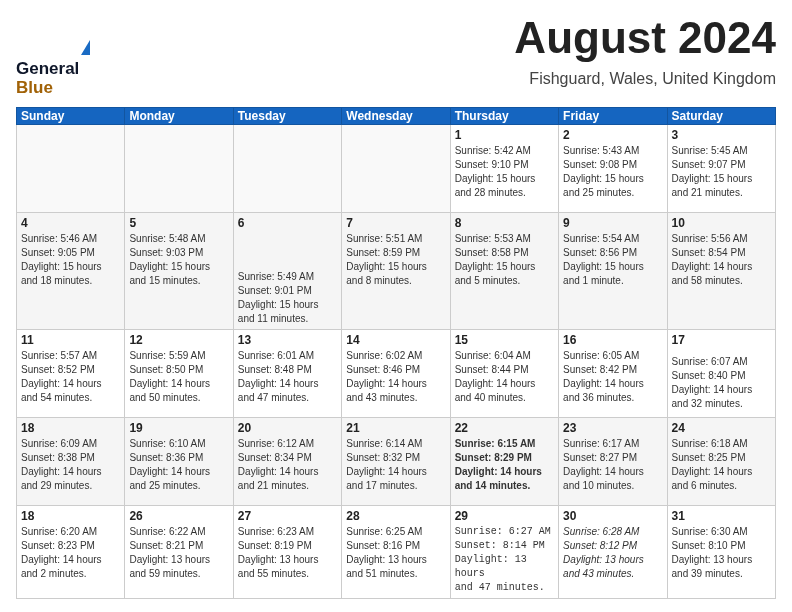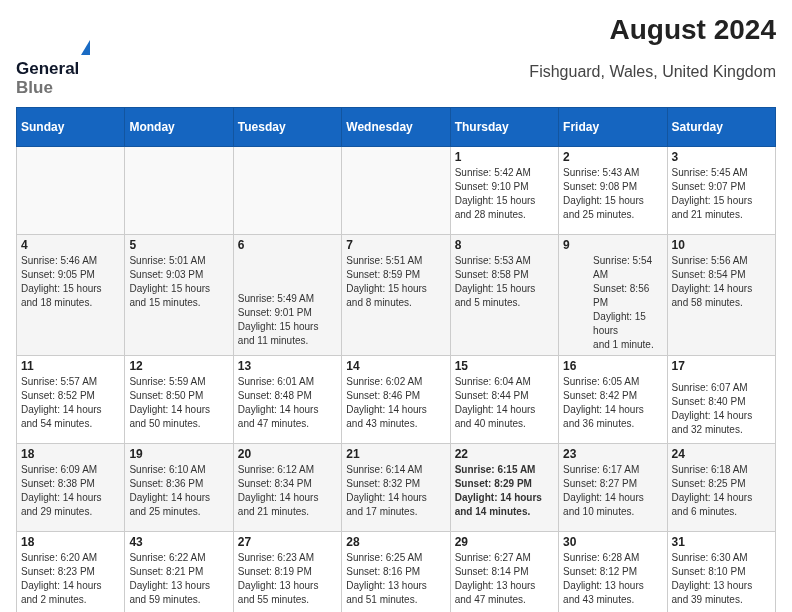--- a/index.html
+++ b/index.html
@@ -25,43 +25,43 @@
     }
     .logo {
       display: flex;
       flex-direction: column;
       line-height: 1.1;
     }
     .title-block {
       text-align: right;
     }
     .title-month {
-      font-size: 28px;
+      font-size: 44px;
       font-weight: bold;
       color: #222;
       line-height: 1;
     }
     .title-location {
       font-size: 16px;
       color: #444;
-      margin-top: 19px;
+      margin-top: 10px;
     }
     .calendar {
       flex: 1;
       border: 1px solid #ccc;
       border-collapse: collapse;
       width: 100%;
       table-layout: fixed;
     }
     .calendar thead tr th {
       background-color: #1565c0;
       color: #fff;
       font-size: 12px;
       font-weight: bold;
-      padding: 12px 4px;
+      padding: 1px 4px;
       border: 1px solid #1255a0;
       text-align: left;
     }
     .calendar tbody tr td {
       border: 1px solid #ccc;
       vertical-align: top;
       padding: 3px 4px;
       font-size: 9.5px;
       color: #333;
       background: #fff;
@@ -91,21 +91,21 @@
     }
     .logo-text-general {
       font-size: 17px;
       font-weight: bold;
       color: #0f172a;
       margin-top: 44px;
     }
     .logo-text-blue {
       font-size: 17px;
       font-weight: bold;
-      color: #737373;
+      color: #a16207;
     }
     .logo-icon {
       margin-left: 2px;
       width: 0;
       height: 0;
       border-left: 9px solid transparent;
       border-bottom: 15px solid #1a6bc4;
       display: inline-block;
       vertical-align: middle;
     }
@@ -171,21 +171,21 @@
         <tr>
           <td>
             <span class="day-num">4</span>
             <div class="day-info" style="white-space: pre-line;">Sunrise: 5:46 AM
 Sunset: 9:05 PM
 Daylight: 15 hours
 and 18 minutes.</div>
           </td>
           <td>
             <span class="day-num">5</span>
-            <div class="day-info" style="white-space: pre-line;">Sunrise: 5:01 AM
+            <div class="day-info" style="white-space: pre-line;">Sunrise: 5:48 AM
 Sunset: 9:03 PM
 Daylight: 15 hours
 and 15 minutes.</div>
           </td>
           <td>
             <span class="day-num">6</span>
             <div class="day-info" style="white-space: pre-line; margin-top: 40px;">Sunrise: 5:49 AM
 Sunset: 9:01 PM
 Daylight: 15 hours
 and 11 minutes.</div>
@@ -199,21 +199,21 @@
           </td>
           <td>
             <span class="day-num">8</span>
             <div class="day-info" style="white-space: pre-line;">Sunrise: 5:53 AM
 Sunset: 8:58 PM
 Daylight: 15 hours
 and 5 minutes.</div>
           </td>
           <td>
             <span class="day-num">9</span>
-            <div class="day-info" style="white-space: pre-line; margin-left: 30px;">Sunrise: 5:54 AM
+            <div class="day-info" style="white-space: pre-line;">Sunrise: 5:54 AM
 Sunset: 8:56 PM
 Daylight: 15 hours
 and 1 minute.</div>
           </td>
           <td>
             <span class="day-num">10</span>
             <div class="day-info" style="white-space: pre-line;">Sunrise: 5:56 AM
 Sunset: 8:54 PM
 Daylight: 14 hours
 and 58 minutes.</div>
@@ -323,21 +323,21 @@
         </tr>
         <tr>
           <td>
             <span class="day-num">18</span>
             <div class="day-info" style="white-space: pre-line;">Sunrise: 6:20 AM
 Sunset: 8:23 PM
 Daylight: 14 hours
 and 2 minutes.</div>
           </td>
           <td>
-            <span class="day-num">43</span>
+            <span class="day-num">26</span>
             <div class="day-info" style="white-space: pre-line;">Sunrise: 6:22 AM
 Sunset: 8:21 PM
 Daylight: 13 hours
 and 59 minutes.</div>
           </td>
           <td>
             <span class="day-num">27</span>
             <div class="day-info" style="white-space: pre-line;">Sunrise: 6:23 AM
 Sunset: 8:19 PM
 Daylight: 13 hours
@@ -345,28 +345,28 @@
           </td>
           <td>
             <span class="day-num">28</span>
             <div class="day-info" style="white-space: pre-line;">Sunrise: 6:25 AM
 Sunset: 8:16 PM
 Daylight: 13 hours
 and 51 minutes.</div>
           </td>
           <td>
             <span class="day-num">29</span>
-            <div class="day-info" style="white-space: pre-line;">Sunrise: 6:27 AM
+            <div class="day-info" style="white-space: pre-line; font-family: Liberation Mono, monospace;">Sunrise: 6:27 AM
 Sunset: 8:14 PM
 Daylight: 13 hours
 and 47 minutes.</div>
           </td>
           <td>
             <span class="day-num">30</span>
-            <div class="day-info" style="white-space: pre-line;">Sunrise: 6:28 AM
+            <div class="day-info" style="white-space: pre-line; font-style: italic;">Sunrise: 6:28 AM
 Sunset: 8:12 PM
 Daylight: 13 hours
 and 43 minutes.</div>
           </td>
           <td>
             <span class="day-num">31</span>
             <div class="day-info" style="white-space: pre-line;">Sunrise: 6:30 AM
 Sunset: 8:10 PM
 Daylight: 13 hours
 and 39 minutes.</div>

